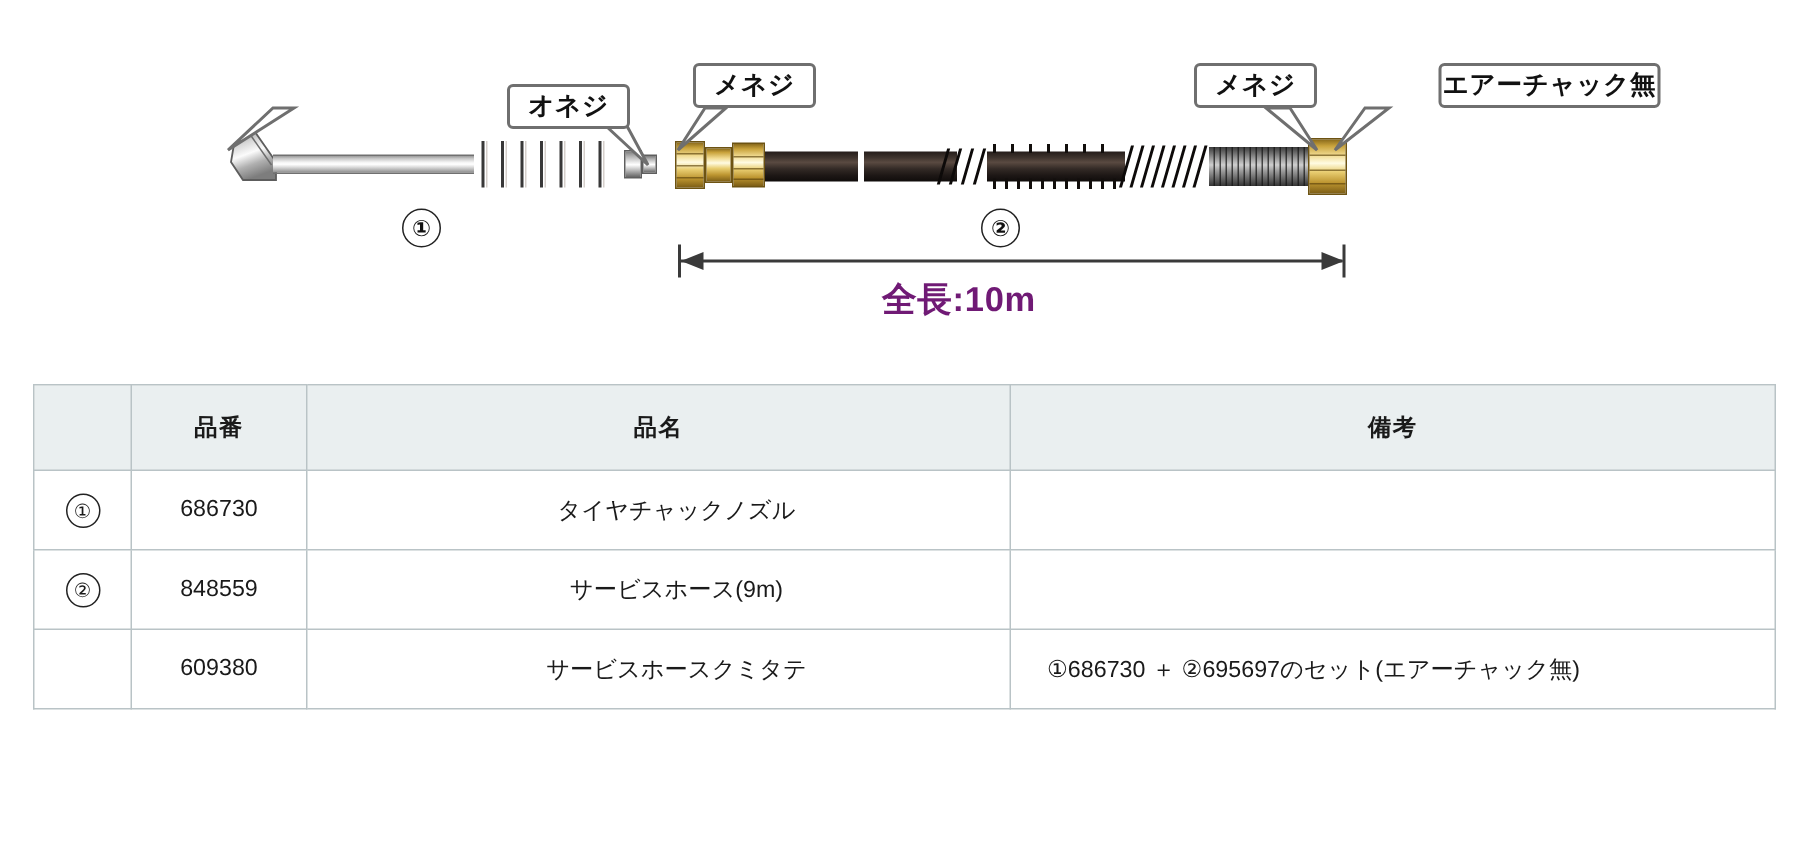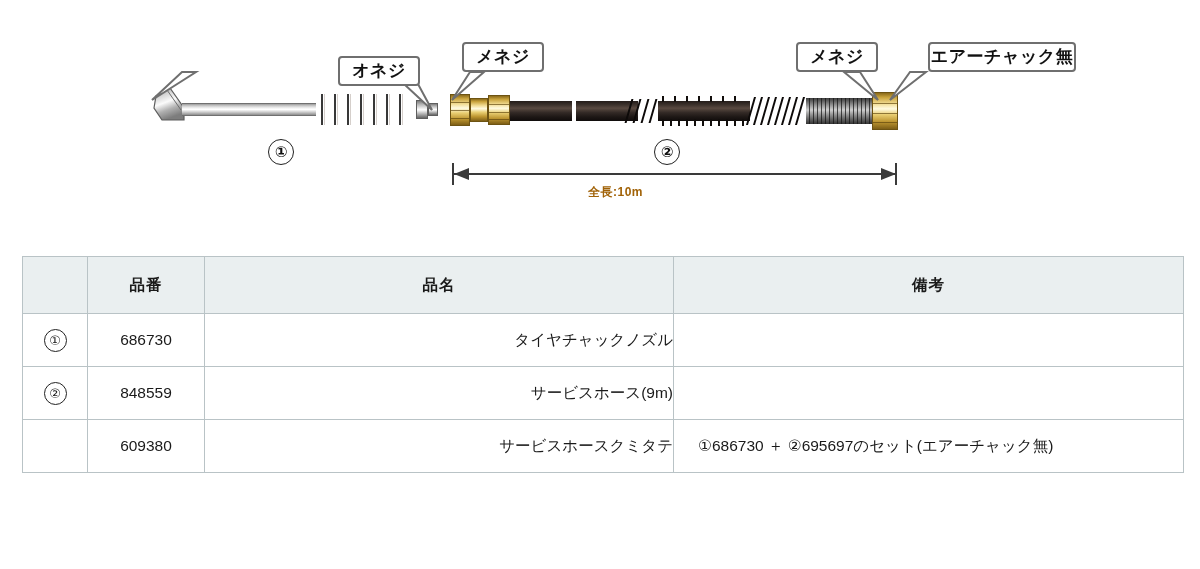--- a/index.html
+++ b/index.html
@@ -64,23 +64,23 @@
   }
 
   
   .dim-line {
     position: absolute;
     background: #3a3a3a;
   }
   .dim-label {
     position: absolute;
     font-weight: bold;
-    font-size: 12px;
+    font-size: 23px;
     letter-spacing: 0.5px;
-    color: #a16207;
+    color: #701a75;
     white-space: nowrap;
   }
 
   
   .art { position: absolute; }
 
   
   .chrome-tube {
     background: linear-gradient(to bottom,
       #9b9b9b 0%, #c9c9c9 16%, #f4f4f4 38%, #ffffff 50%,
@@ -191,21 +191,21 @@
   #parts-table thead th {
     background: #eaeff0;
     font-weight: bold;
     height: 56px;
     text-align: center;
     letter-spacing: 1px;
   }
   #parts-table tbody td { background: #ffffff; }
   .col-idx   { width: 64px;  text-align: center; }
   .col-pn    { width: 116px; text-align: center; }
-  .col-name  { width: 468px; text-align: right; padding-left: 24px !important; }
+  .col-name  { width: 468px; text-align: center; padding-left: 24px !important; }
   .col-note  { width: 509px; text-align: left; padding-left: 24px !important; }
   .idx-circle {
     display: inline-flex;
     width: 21px; height: 21px;
     border: 1.3px solid #222;
     border-radius: 50%;
     align-items: center;
     justify-content: center;
     font-size: 13px;
     line-height: 1;
@@ -234,21 +234,21 @@
     <polygon points="2,32 20,4 34,4" fill="#ffffff" stroke="#6f6f6f" stroke-width="2"></polygon>
   </svg>
 
   <div class="callout" style="left:796px; top:42px; width:82px; height:30px;">
     <span>メネジ</span>
   </div>
   <svg class="callout-tail" style="left:840px; top:68px; width:44px; height:34px;" viewBox="0 0 44 34">
     <polygon points="4,4 20,4 38,32" fill="#ffffff" stroke="#6f6f6f" stroke-width="2"></polygon>
   </svg>
 
-  <div class="callout" style="left:928px; top:42px; width:148px; height:30px;">
+  <div class="callout" style="left:959px; top:42px; width:148px; height:30px;">
     <span>エアーチャック無</span>
   </div>
   <svg class="callout-tail" style="left:888px; top:68px; width:48px; height:34px;" viewBox="0 0 48 34">
     <polygon points="2,32 22,4 38,4" fill="#ffffff" stroke="#6f6f6f" stroke-width="2"></polygon>
   </svg>
 
   <svg class="art" style="left:150px; top:86px; width:48px; height:42px;" viewBox="0 0 48 42">
     <defs>
       <linearGradient id="chromeHead" x1="0" y1="0" x2="0.35" y2="1">
         <stop offset="0%" stop-color="#888"></stop>

